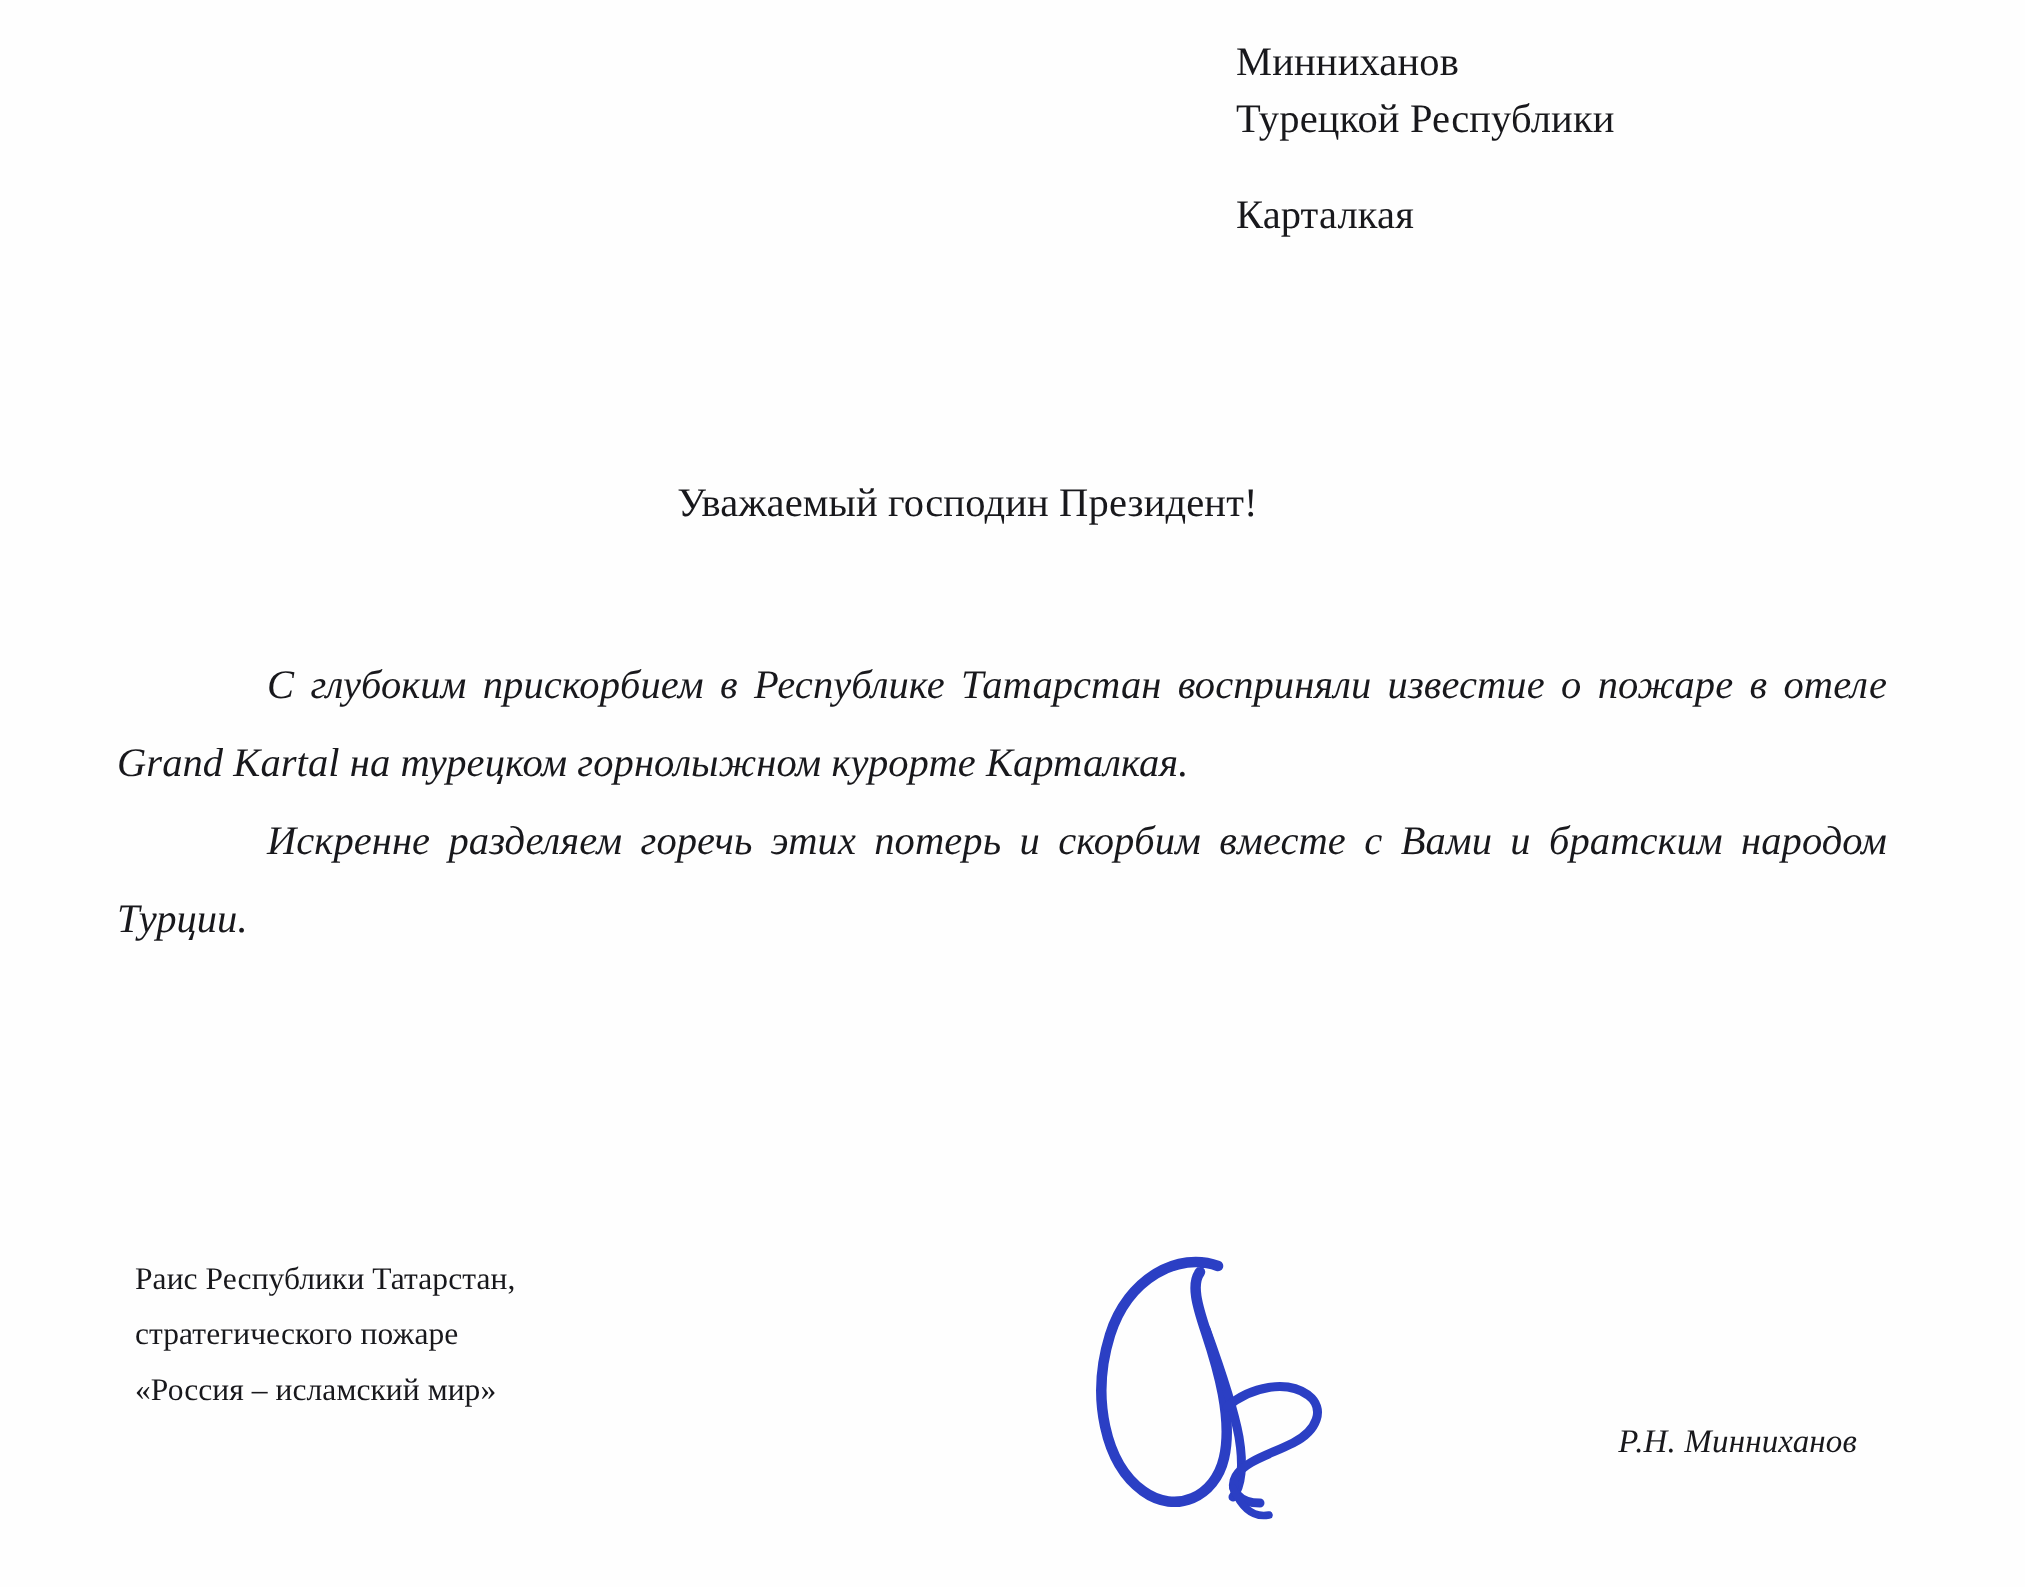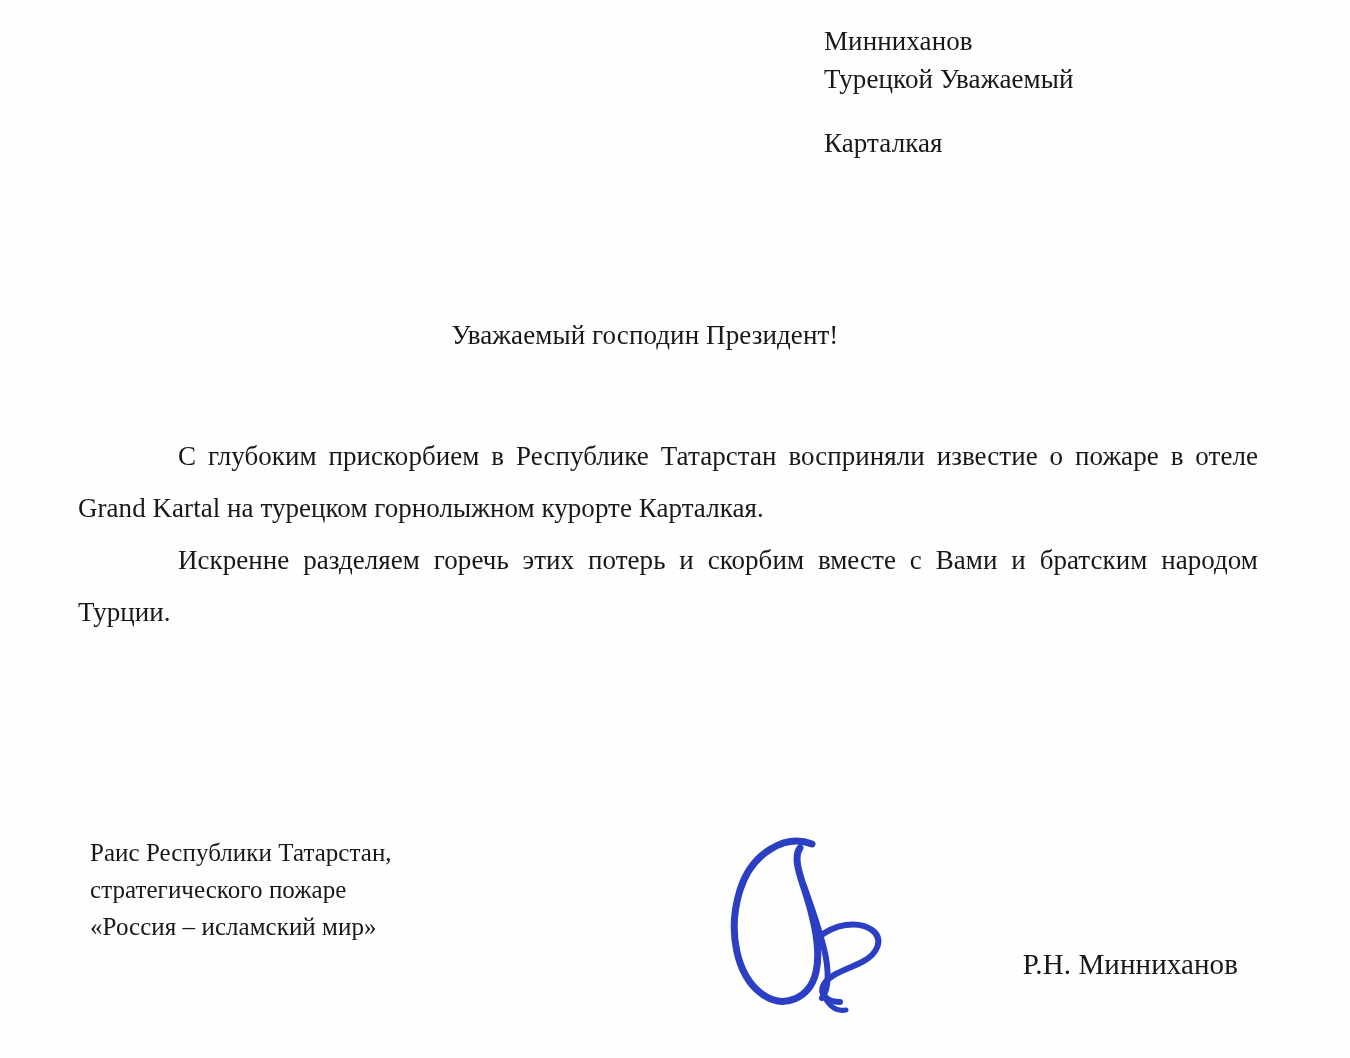--- a/index.html
+++ b/index.html
@@ -54,48 +54,50 @@
   
   .body-block {
     position: absolute;
     left: 78px;
     top: 430px;
     width: 1180px;
     font-size: 27px;
     line-height: 52px;
     text-align: justify;
     letter-spacing: 0.05px;
+    font-style: italic;
   }
   .body-block p {
     margin: 0 0 0 0;
     text-indent: 100px;
     text-align: justify;
     text-justify: inter-word;
   }
 
   
   .sig-block {
     position: absolute;
     left: 90px;
     top: 834px;
-    font-size: 25px;
+    font-size: 21px;
     line-height: 37px;
     letter-spacing: 0.05px;
   }
   .sig-block .line {
     white-space: nowrap;
   }
 
   .signer-name {
     position: absolute;
     right: 112px;
     top: 948px;
-    font-size: 29px;
+    font-size: 22px;
     letter-spacing: 0.1px;
     white-space: nowrap;
+    font-style: italic;
   }
 
   .signature-mark {
     position: absolute;
     left: 700px;
     top: 826px;
     width: 230px;
     height: 200px;
     pointer-events: none;
   }
@@ -105,21 +107,21 @@
     height: 100%;
   }
 </style>
 </head>
 <body>
 
 <div class="page">
 
   <div class="addressee">
     <div class="line">Минниханов</div>
-    <div class="line">Турецкой Уважаемый</div>
+    <div class="line">Турецкой Республики</div>
     <div class="gap"></div>
     <div class="line">Карталкая</div>
   </div>
 
   <div class="salutation">Уважаемый господин Президент!</div>
 
   <div class="body-block">
     <p>С глубоким прискорбием в Республике Татарстан восприняли известие о пожаре в отеле Grand Kartal на турецком горнолыжном курорте Карталкая.</p>
     <p>Искренне разделяем горечь этих потерь и скорбим вместе с Вами и братским народом Турции.</p>
   </div>

